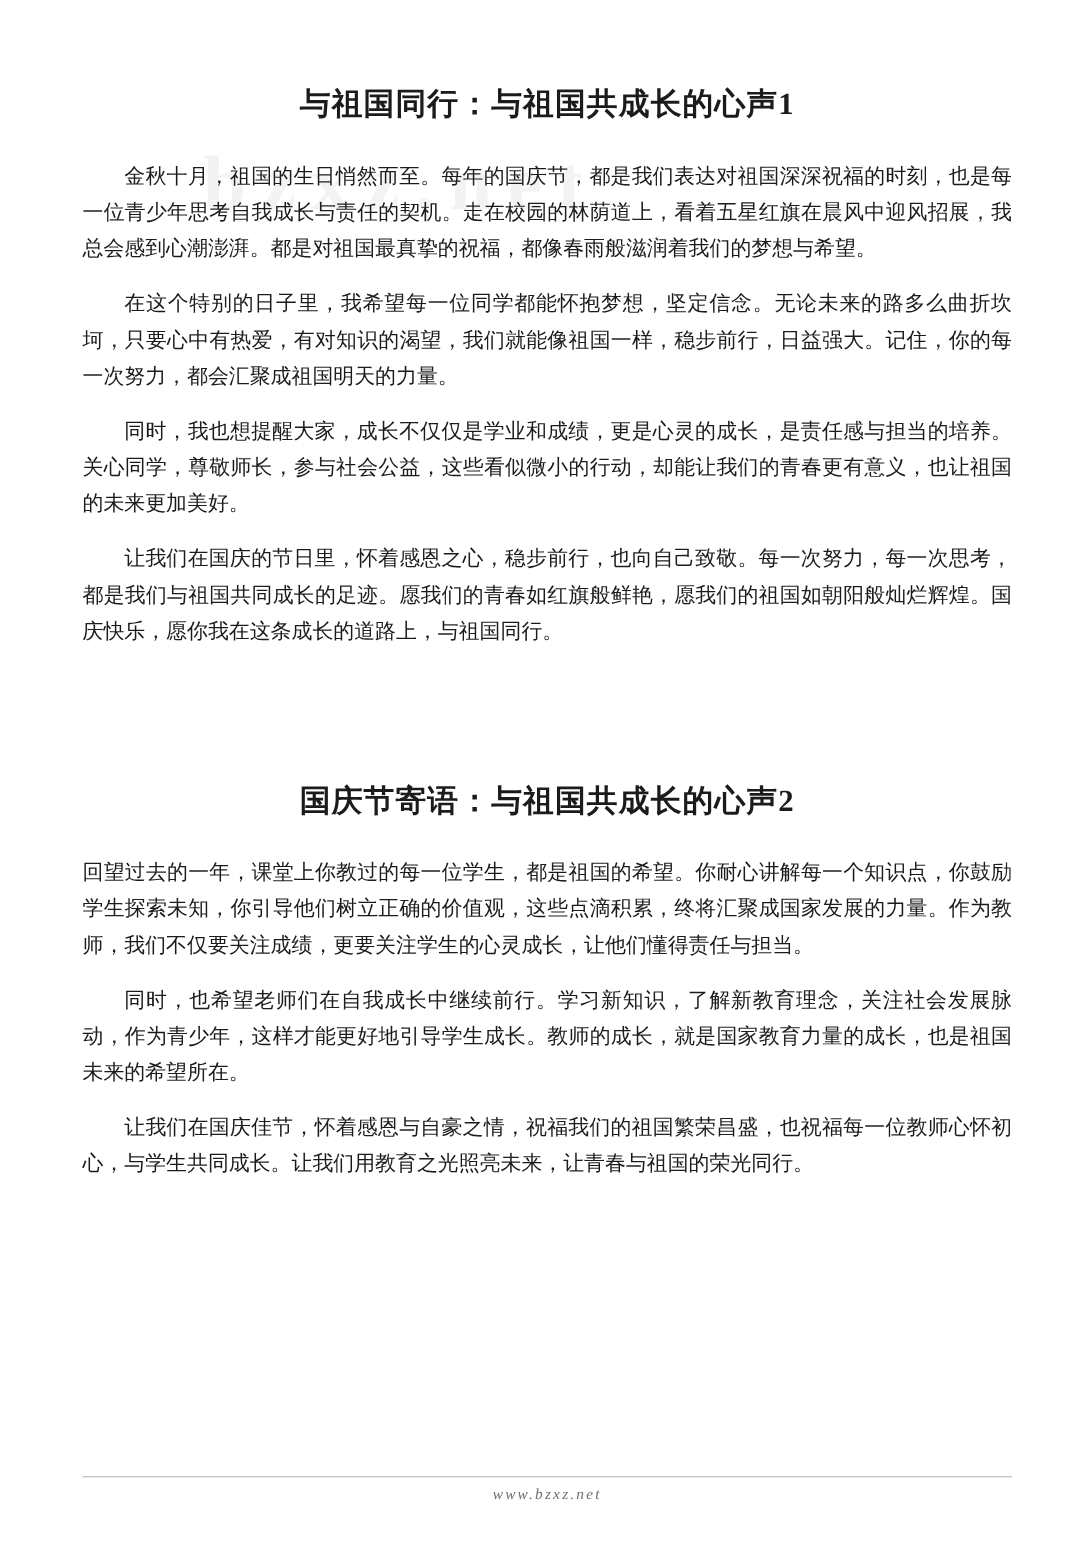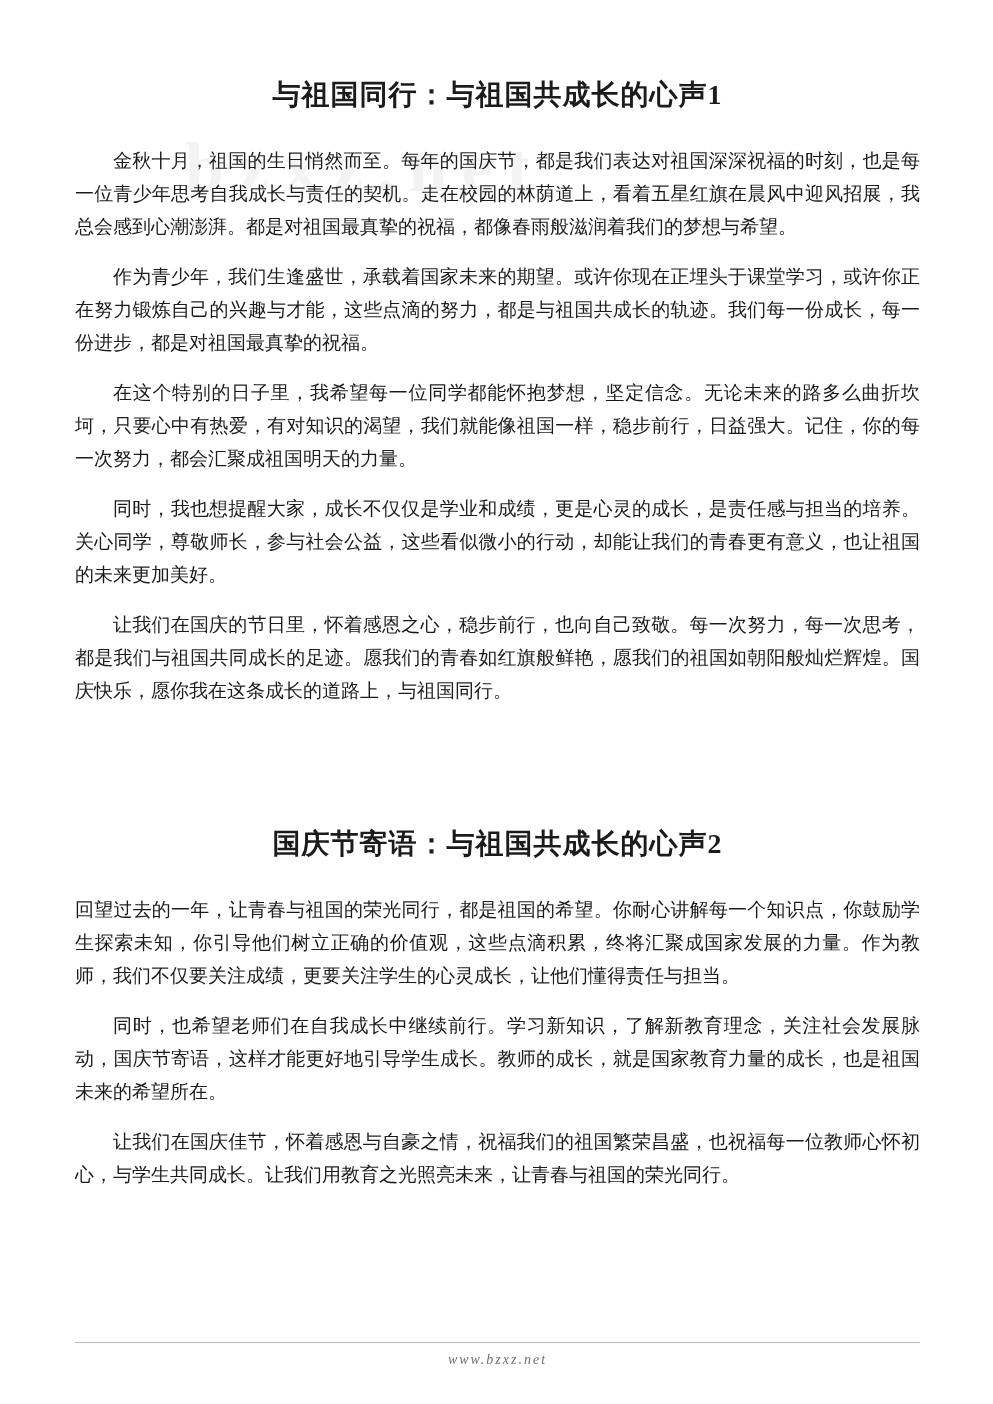--- a/index.html
+++ b/index.html
@@ -77,30 +77,29 @@
 
 <div class="page">
 
   <div class="watermark">bzxz.net</div>
 
   <div class="content">
 
     <div class="section">
       <h1 class="section-title">与祖国同行：与祖国共成长的心声1</h1>
       <p>金秋十月，祖国的生日悄然而至。每年的国庆节，都是我们表达对祖国深深祝福的时刻，也是每一位青少年思考自我成长与责任的契机。走在校园的林荫道上，看着五星红旗在晨风中迎风招展，我总会感到心潮澎湃。都是对祖国最真挚的祝福，都像春雨般滋润着我们的梦想与希望。</p>
-      <p>作为青少年，我们生逢盛世，承载着国家未来的期望。或许你现在正埋头于课堂学习，或许你正在努力锻炼自己的兴趣与才能，这些点滴的努力，都是与祖国共成长的轨迹。我们每一份成长，每一份进步，都是对祖国最真挚的祝福。</p>
       <p>在这个特别的日子里，我希望每一位同学都能怀抱梦想，坚定信念。无论未来的路多么曲折坎坷，只要心中有热爱，有对知识的渴望，我们就能像祖国一样，稳步前行，日益强大。记住，你的每一次努力，都会汇聚成祖国明天的力量。</p>
       <p>同时，我也想提醒大家，成长不仅仅是学业和成绩，更是心灵的成长，是责任感与担当的培养。关心同学，尊敬师长，参与社会公益，这些看似微小的行动，却能让我们的青春更有意义，也让祖国的未来更加美好。</p>
       <p>让我们在国庆的节日里，怀着感恩之心，稳步前行，也向自己致敬。每一次努力，每一次思考，都是我们与祖国共同成长的足迹。愿我们的青春如红旗般鲜艳，愿我们的祖国如朝阳般灿烂辉煌。国庆快乐，愿你我在这条成长的道路上，与祖国同行。</p>
     </div>
 
     <div class="section">
       <h1 class="section-title">国庆节寄语：与祖国共成长的心声2</h1>
-      <p class="flush">回望过去的一年，让青春与祖国的荣光同行，都是祖国的希望。你耐心讲解每一个知识点，你鼓励学生探索未知，你引导他们树立正确的价值观，这些点滴积累，终将汇聚成国家发展的力量。作为教师，我们不仅要关注成绩，更要关注学生的心灵成长，让他们懂得责任与担当。</p>
-      <p>同时，也希望老师们在自我成长中继续前行。学习新知识，了解新教育理念，关注社会发展脉动，国庆节寄语，这样才能更好地引导学生成长。教师的成长，就是国家教育力量的成长，也是祖国未来的希望所在。</p>
+      <p class="flush">回望过去的一年，课堂上你教过的每一位学生，都是祖国的希望。你耐心讲解每一个知识点，你鼓励学生探索未知，你引导他们树立正确的价值观，这些点滴积累，终将汇聚成国家发展的力量。作为教师，我们不仅要关注成绩，更要关注学生的心灵成长，让他们懂得责任与担当。</p>
+      <p>同时，也希望老师们在自我成长中继续前行。学习新知识，了解新教育理念，关注社会发展脉动，作为青少年，这样才能更好地引导学生成长。教师的成长，就是国家教育力量的成长，也是祖国未来的希望所在。</p>
       <p>让我们在国庆佳节，怀着感恩与自豪之情，祝福我们的祖国繁荣昌盛，也祝福每一位教师心怀初心，与学生共同成长。让我们用教育之光照亮未来，让青春与祖国的荣光同行。</p>
     </div>
 
   </div>
 
   <div class="page-footer">
     <span class="footer-url">www.bzxz.net</span>
   </div>
 
 </div>

